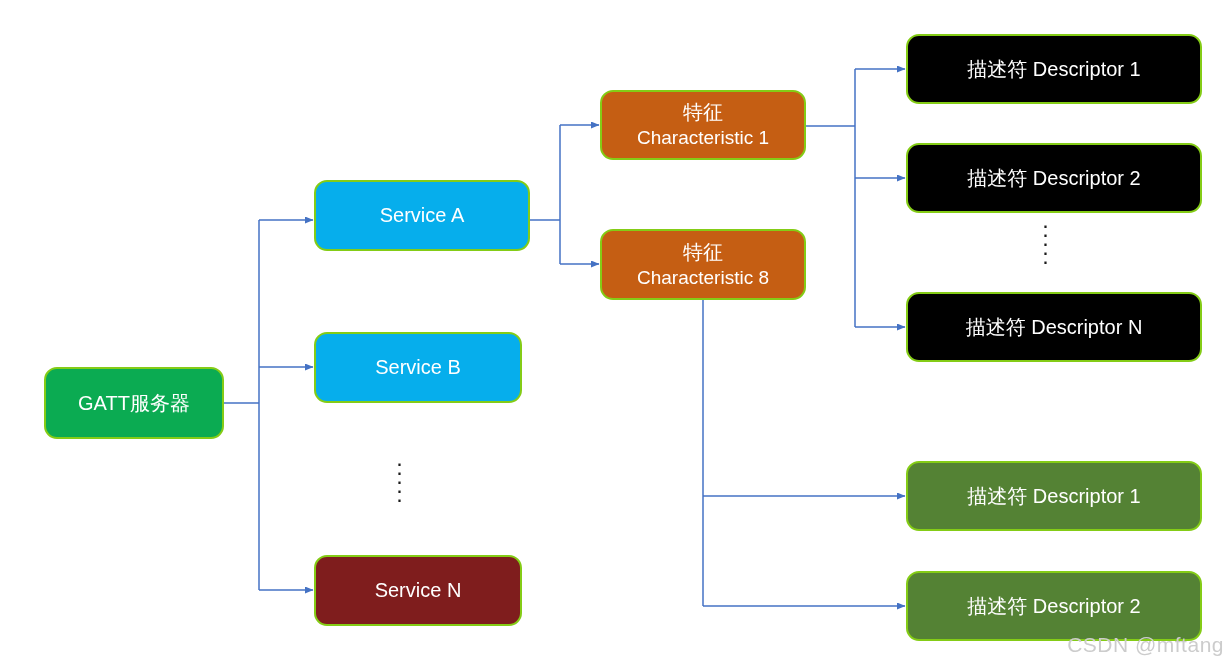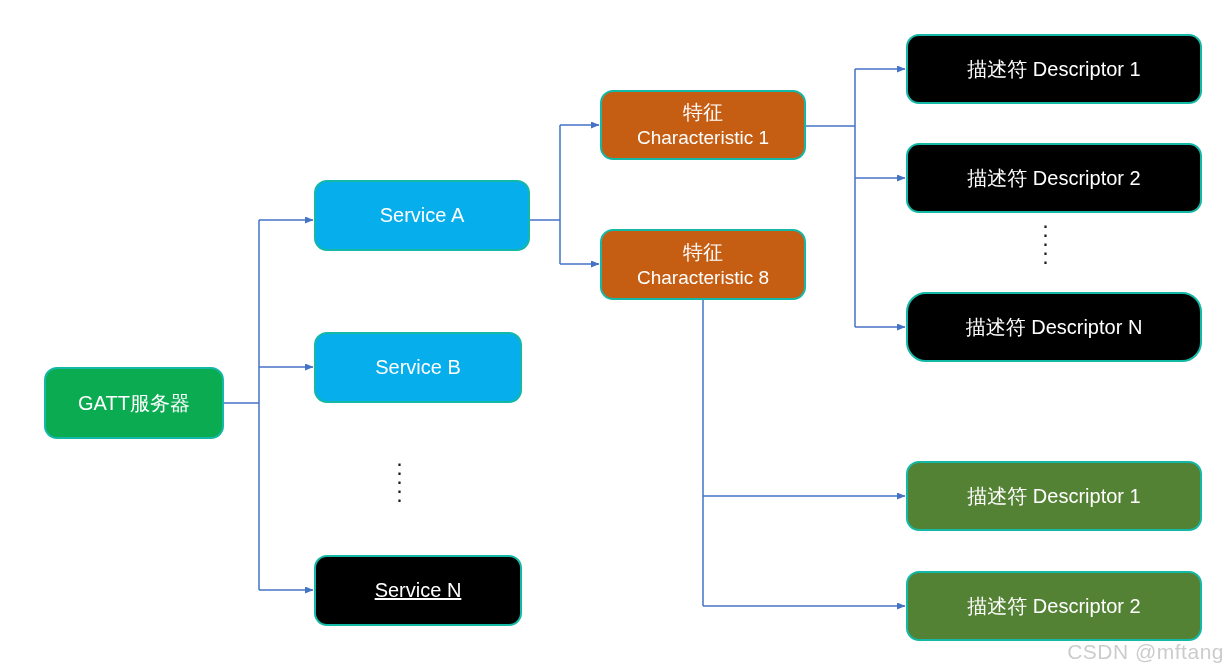--- a/index.html
+++ b/index.html
@@ -17,21 +17,21 @@
   }
   svg.connectors {
     position: absolute;
     left: 0;
     top: 0;
     pointer-events: none;
   }
   .node {
     position: absolute;
     box-sizing: border-box;
-    border: 2px solid #14b8a6;
+    border: 2px solid #84cc16;
     border-radius: 13px;
     color: #ffffff;
     display: flex;
     flex-direction: column;
     align-items: center;
     justify-content: center;
     text-align: center;
     font-size: 20px;
     line-height: 25px;
   }
@@ -59,21 +59,21 @@
     color: #1a1a1a;
     text-align: center;
     width: 12px;
   }
   .dots-services    { left: 394px;  top: 460px; }
   .dots-descriptors { left: 1040px; top: 222px; }
 
   .watermark {
     position: absolute;
     right: 3px;
-    bottom: 5px;
+    bottom: 12px;
     font-size: 21px;
     letter-spacing: 0.5px;
   }
 </style>
 </head>
 <body>
 
 <div class="stage">
 
   <svg class="connectors" width="1227" height="669" viewBox="0 0 1227 669">
@@ -118,21 +118,21 @@
   <div class="node n-svc-b" style="background-color: rgb(6, 174, 236);">
     <span>Service B</span>
   </div>
 
   <div class="vdots dots-services">·
 ·
 ·
 ·
 ·</div>
 
-  <div class="node n-svc-n" style="background-color: #000000; text-decoration: underline;">
+  <div class="node n-svc-n" style="background-color: #7f1d1d;">
     <span>Service N</span>
   </div>
 
   <div class="node n-char1" style="background-color: rgb(197, 94, 19);">
     <span class="line1">特征</span>
     <span class="line2">Characteristic 1</span>
   </div>
 
   <div class="node n-char2" style="background-color: rgb(197, 94, 19);">
     <span class="line1">特征</span>
@@ -146,21 +146,21 @@
   <div class="node n-bd2" style="background-color: rgb(0, 0, 0);">
     <span>描述符 Descriptor 2</span>
   </div>
 
   <div class="vdots dots-descriptors">·
 ·
 ·
 ·
 ·</div>
 
-  <div class="node n-bdn" style="background-color: rgb(0, 0, 0); border-radius: 20px;">
+  <div class="node n-bdn" style="background-color: rgb(0, 0, 0);">
     <span>描述符 Descriptor N</span>
   </div>
 
   <div class="node n-gd1" style="background-color: rgb(84, 130, 52);">
     <span>描述符 Descriptor 1</span>
   </div>
 
   <div class="node n-gd2" style="background-color: rgb(84, 130, 52);">
     <span>描述符 Descriptor 2</span>
   </div>

